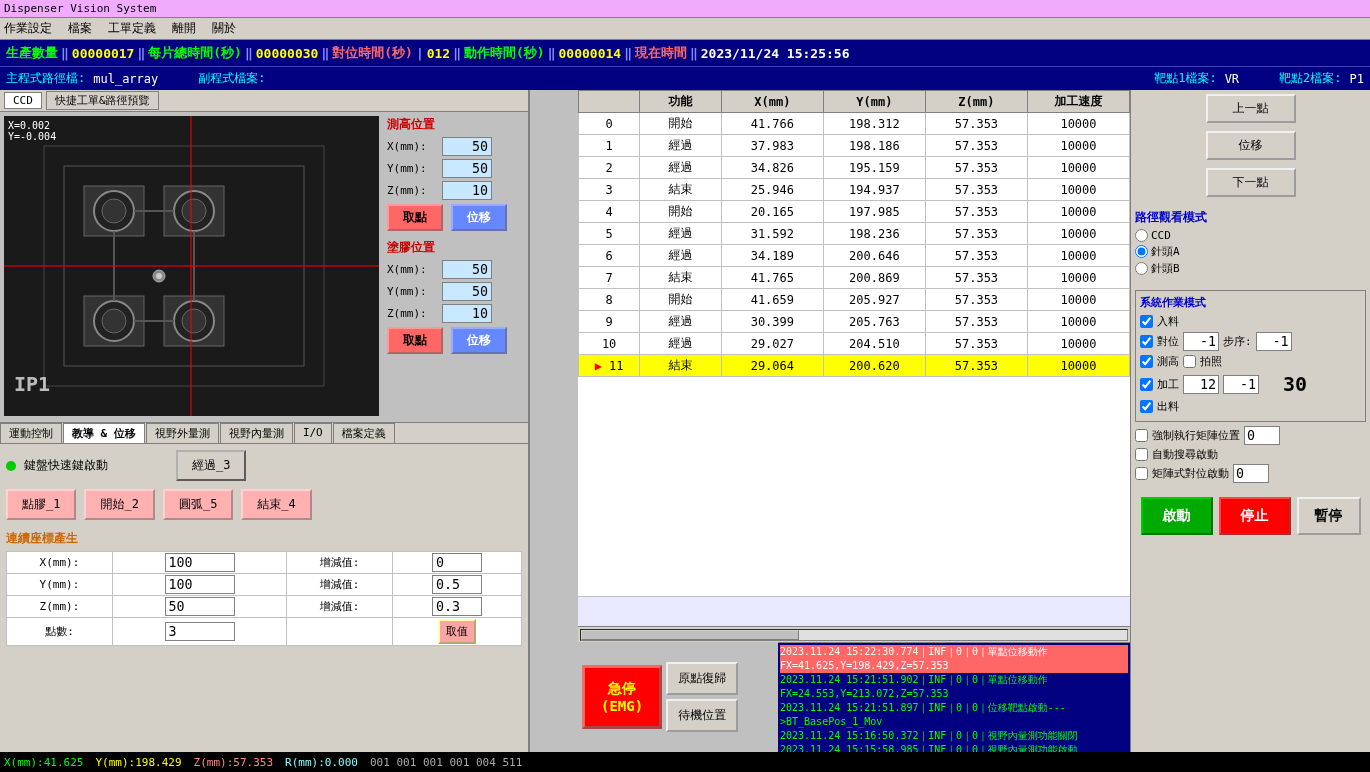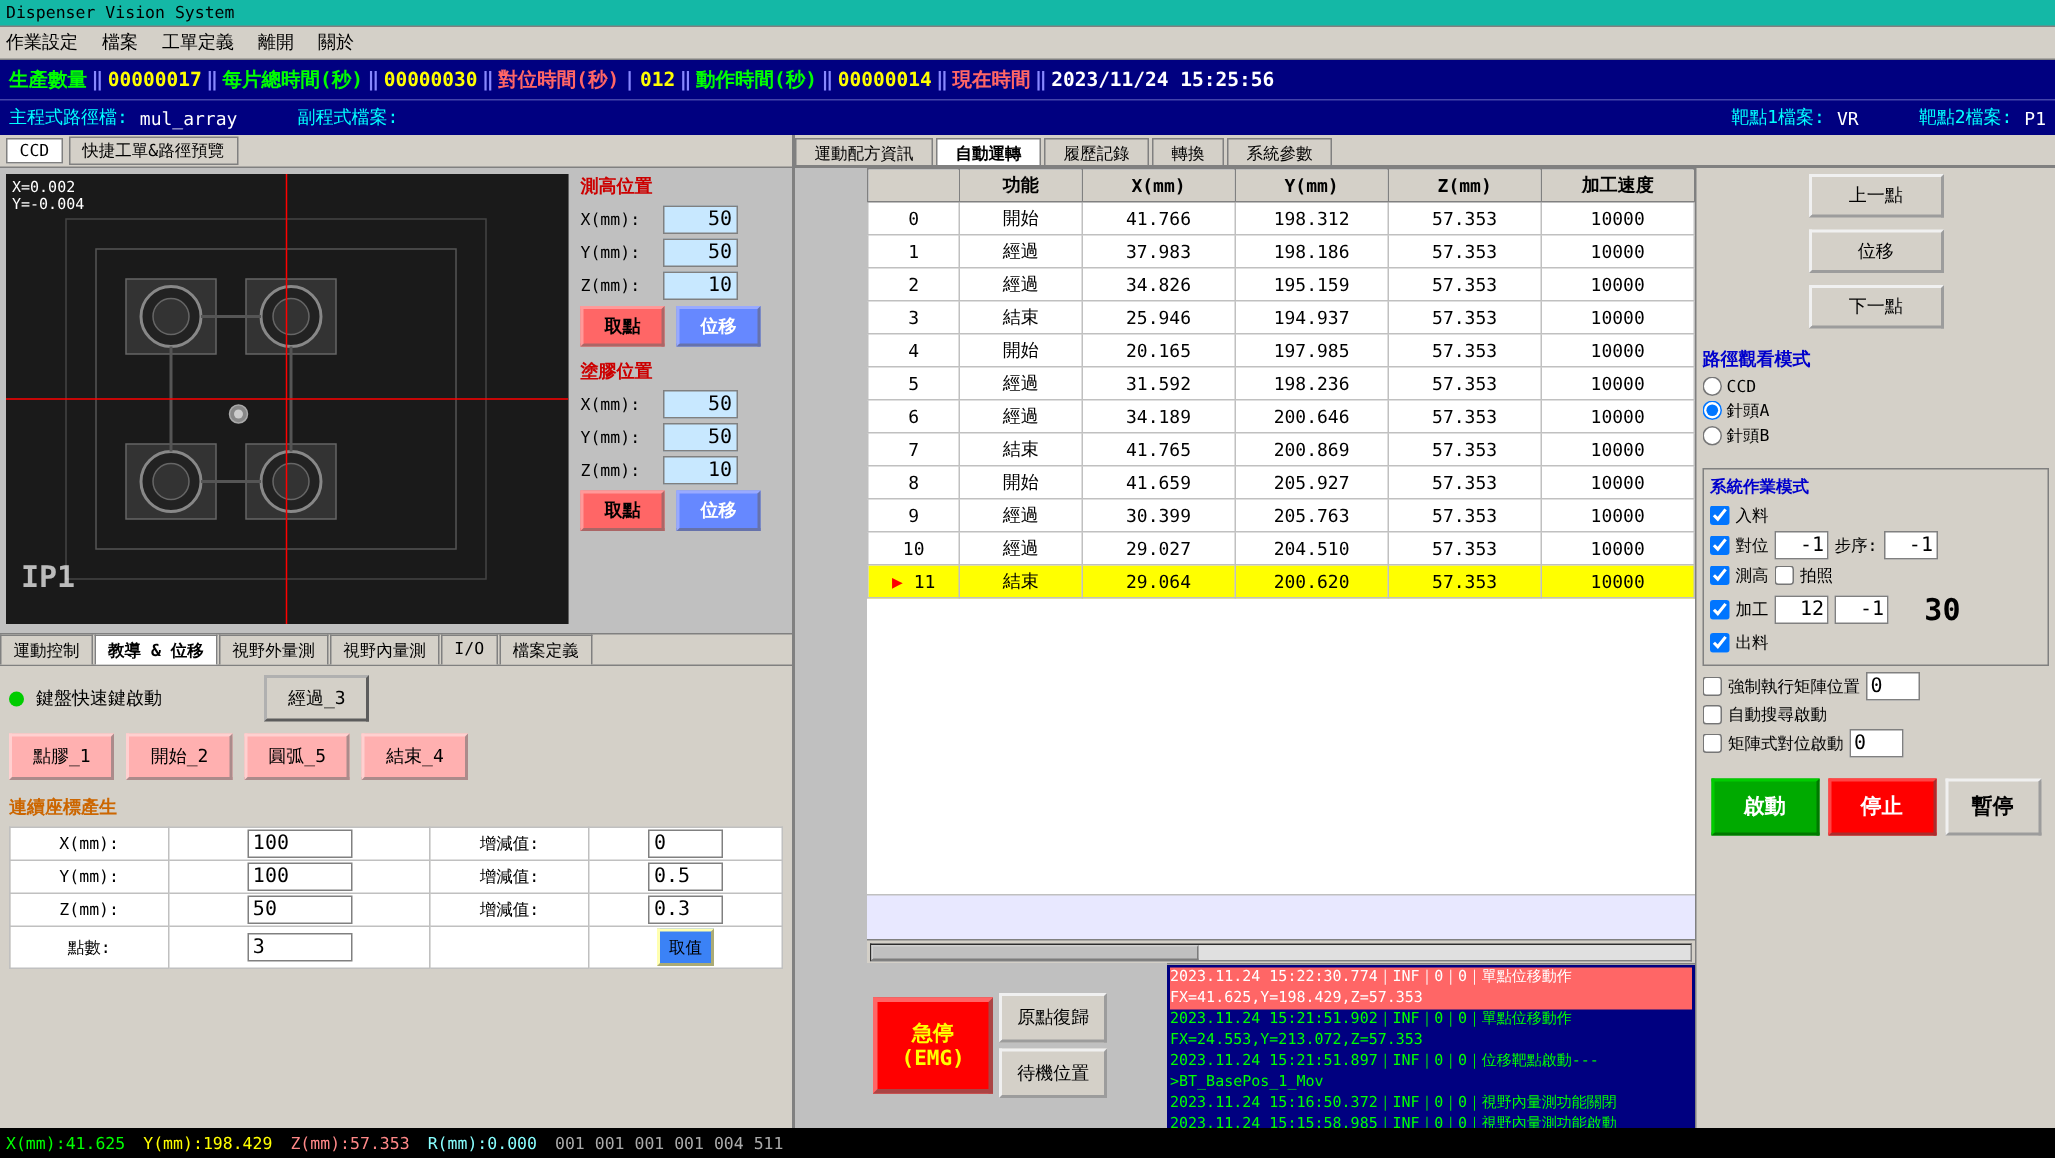--- a/index.html
+++ b/index.html
@@ -1,19 +1,19 @@
 <!DOCTYPE html>
 <html><head>
   <meta charset="utf-8">
   <style>
     * { box-sizing: border-box; margin: 0; padding: 0; font-family: 'MS Gothic', 'SimHei', monospace; }
     body { width: 1370px; height: 772px; background: #c0c0c0; overflow: hidden; font-size: 12px; }
     
     
-    #titlebar { background: #14b8a6; height: 18px; display: flex; align-items: center; padding: 0 4px; border-bottom: 1px solid #808080; }
+    #titlebar { background: #f0abfc; height: 18px; display: flex; align-items: center; padding: 0 4px; border-bottom: 1px solid #808080; }
     #titlebar span { font-size: 11px; }
     
     
     #menubar { background: #d4d0c8; height: 22px; display: flex; align-items: center; padding: 0 4px; border-bottom: 1px solid #808080; }
     #menubar span { margin-right: 16px; font-size: 12px; cursor: pointer; }
     
     
     #statusbar { background: #000080; height: 26px; display: flex; align-items: center; padding: 0 6px; color: white; font-size: 13px; font-weight: bold; }
     .status-label { color: #00ff00; }
     .status-value { color: #ffff00; }
@@ -52,21 +52,21 @@
     
     
     #left-bottom { flex: 1; background: #d4d0c8; padding: 6px; }
     .kbd-row { display: flex; align-items: center; gap: 8px; margin-bottom: 8px; }
     .btn-pink { background: #ffb0b0; border: 2px outset #ffd0d0; padding: 5px 14px; cursor: pointer; font-size: 12px; }
     .btn-green-outline { background: #d4d0c8; border: 2px outset #b0b0b0; padding: 5px 14px; cursor: pointer; font-size: 12px; }
     .coord-table { width: 100%; font-size: 11px; }
     .coord-table td { padding: 1px 3px; }
     .coord-input { width: 70px; background: white; border: 1px solid #808080; padding: 1px 3px; }
     .coord-input-sm { width: 50px; background: white; border: 1px solid #808080; padding: 1px 3px; }
-    .btn-yellow { background: #3b82f6; border: 2px outset #ffffb0; padding: 3px 6px; cursor: pointer; font-size: 11px; }
+    .btn-yellow { background: #fca5a5; border: 2px outset #ffffb0; padding: 3px 6px; cursor: pointer; font-size: 11px; }
     .btn-gray { background: #d4d0c8; border: 2px outset #f0f0f0; padding: 5px 12px; cursor: pointer; font-size: 12px; }
     
     
     #right-tabs { height: 22px; display: flex; background: #d4d0c8; border-bottom: 2px solid #808080; padding-top: 2px; }
     .right-tab { border: 1px solid #808080; border-bottom: none; padding: 2px 12px; margin-right: 2px; font-size: 11px; cursor: pointer; background: #d4d0c8; }
     .right-tab.active { background: white; font-weight: bold; }
     
     #data-table { flex: 1; overflow: auto; }
     table { width: 100%; border-collapse: collapse; font-size: 12px; }
     th { background: #d4d0c8; border: 1px solid #808080; padding: 2px 6px; text-align: center; position: sticky; top: 0; }
@@ -320,27 +320,20 @@
             </tbody>
               </table>
 
           </div>
         </div>
       </div>
     </div>
 
     <div id="right-full" style="flex:1; display:flex; flex-direction:column;">
 
-      <div id="right-tabs">
-        <div class="right-tab">運動配方資訊</div>
-        <div class="right-tab active">自動運轉</div>
-        <div class="right-tab">履歷記錄</div>
-        <div class="right-tab">轉換</div>
-        <div class="right-tab">系統參數</div>
-      </div>
 
       <div id="center-content" style="display:flex; flex:1; overflow:hidden;">
 
         <div style="flex:1; display:flex; flex-direction:column; overflow:hidden;">
           <div id="data-table" style="flex:1; overflow:auto; background:white;">
             <table>
               <thead>
                 <tr>
                   <th style="width:60px;"></th>
                   <th style="width:80px;">功能</th>

